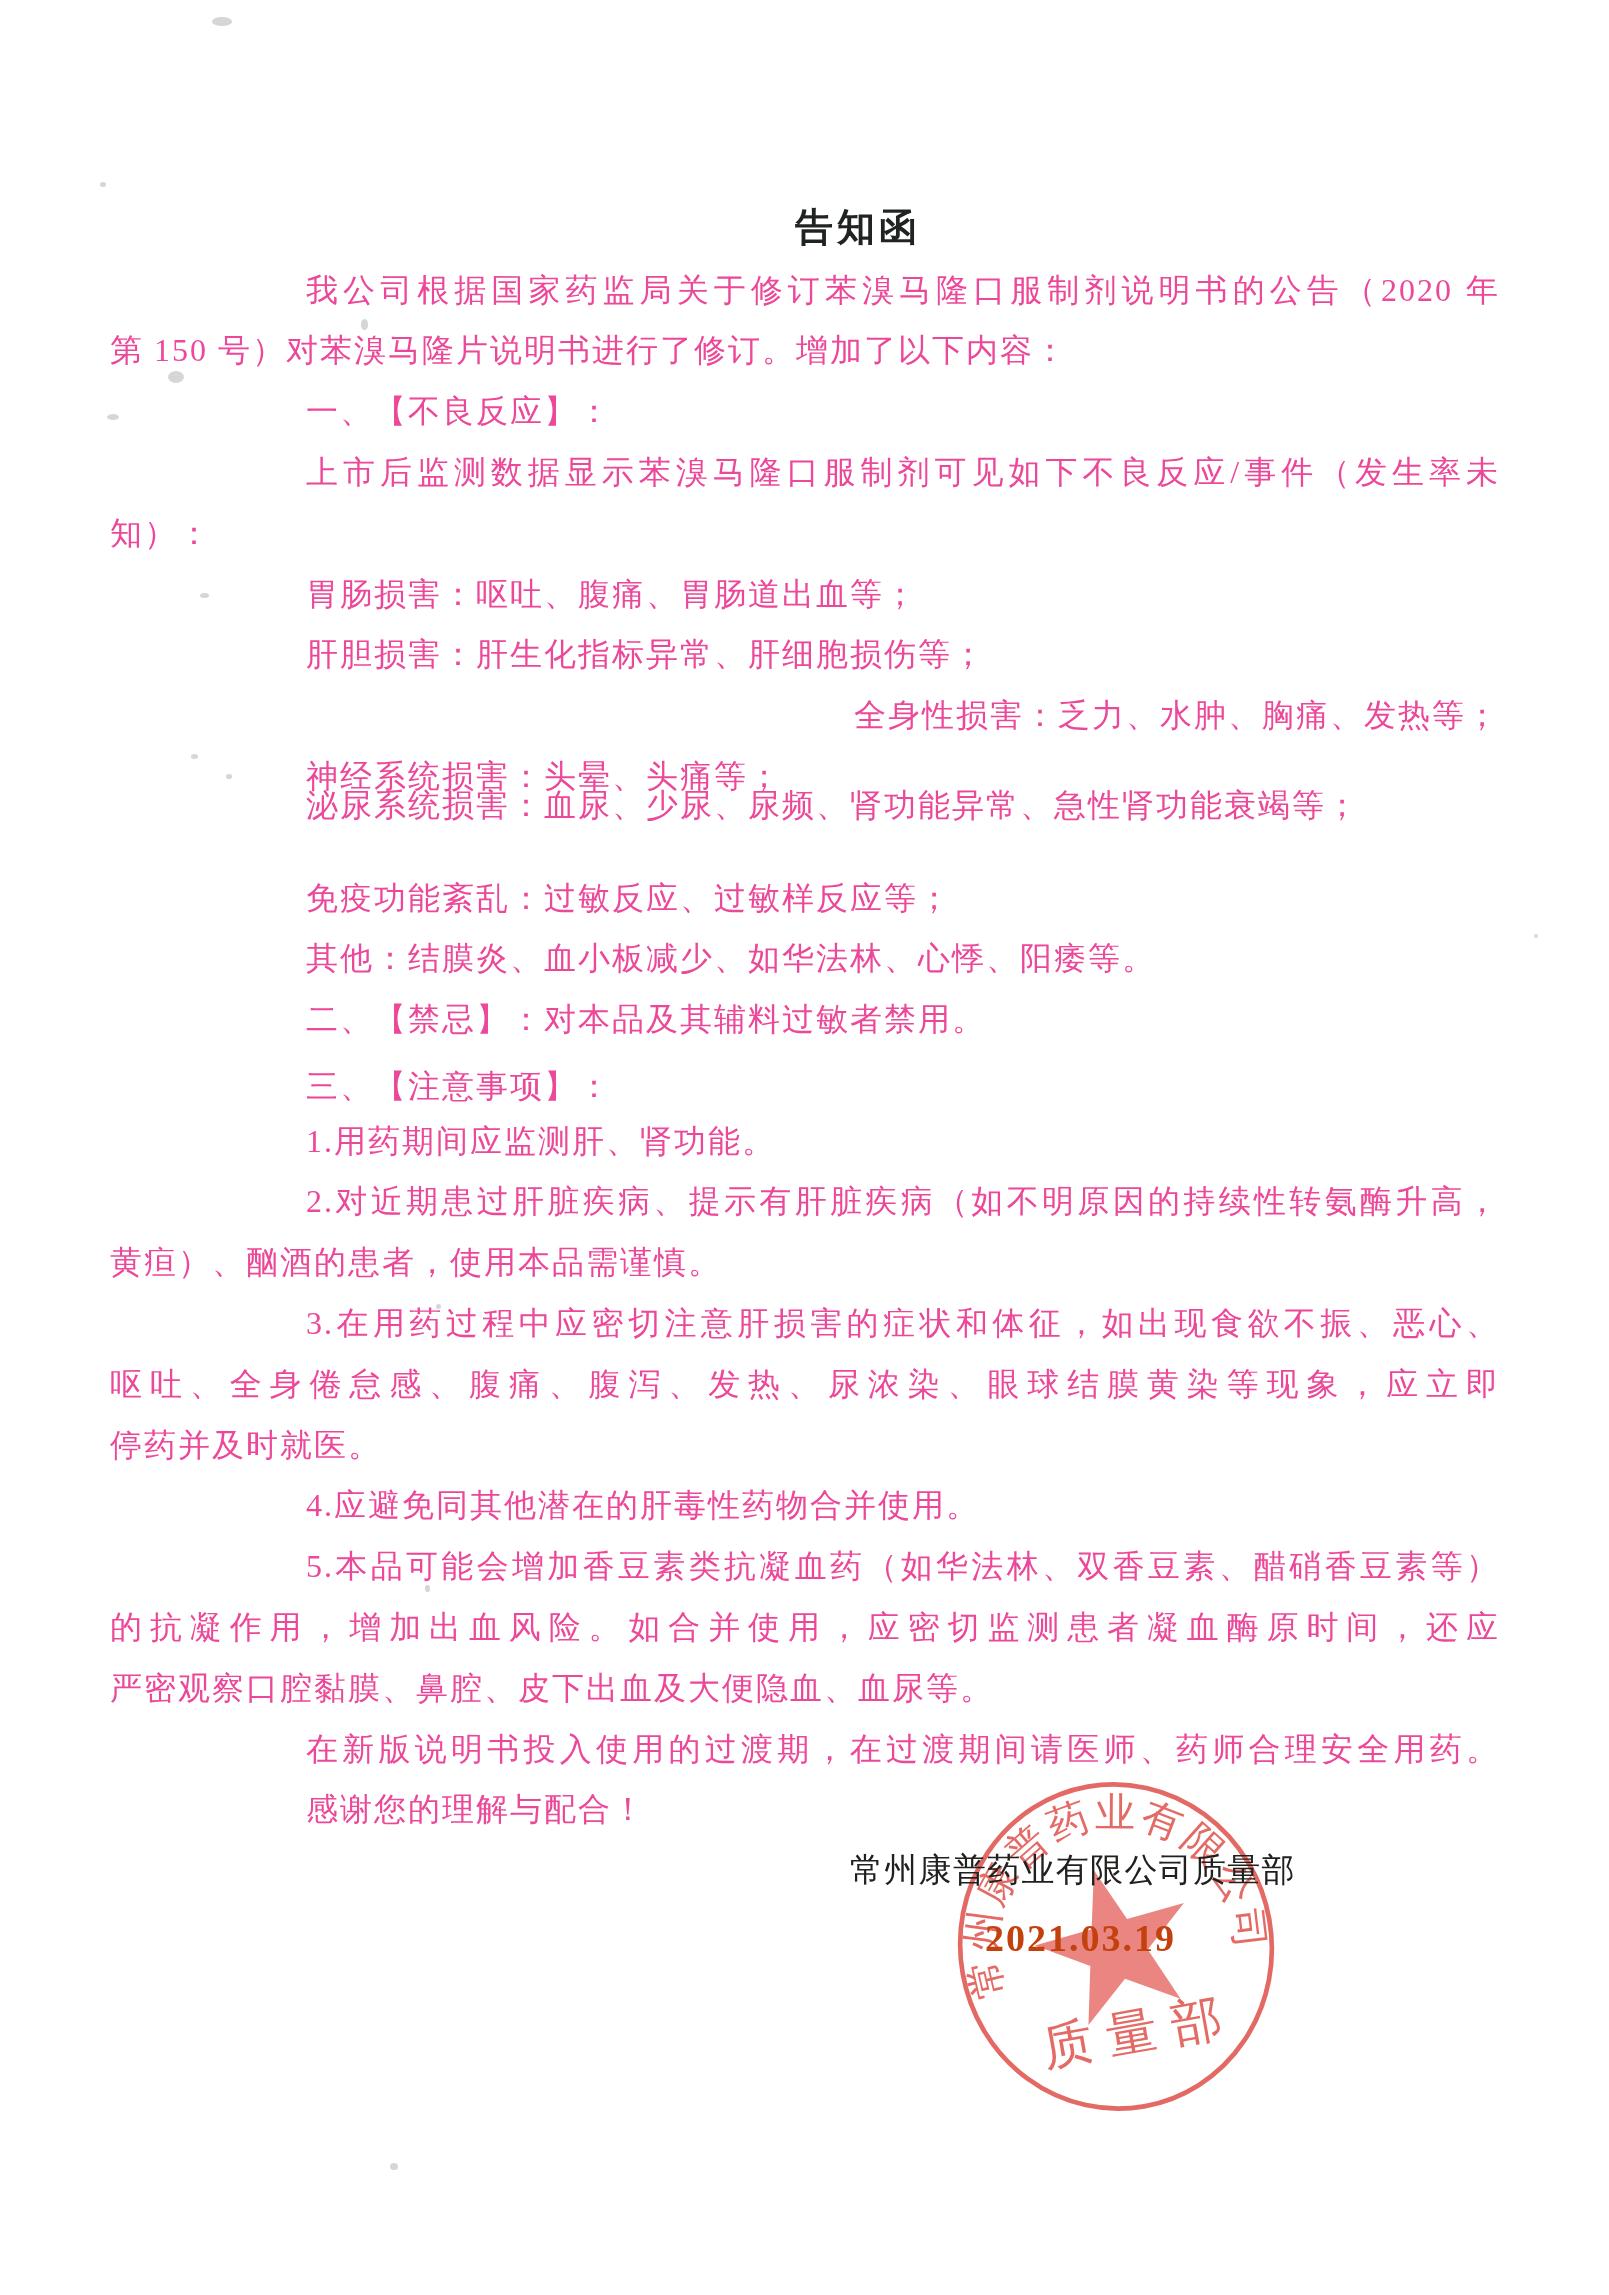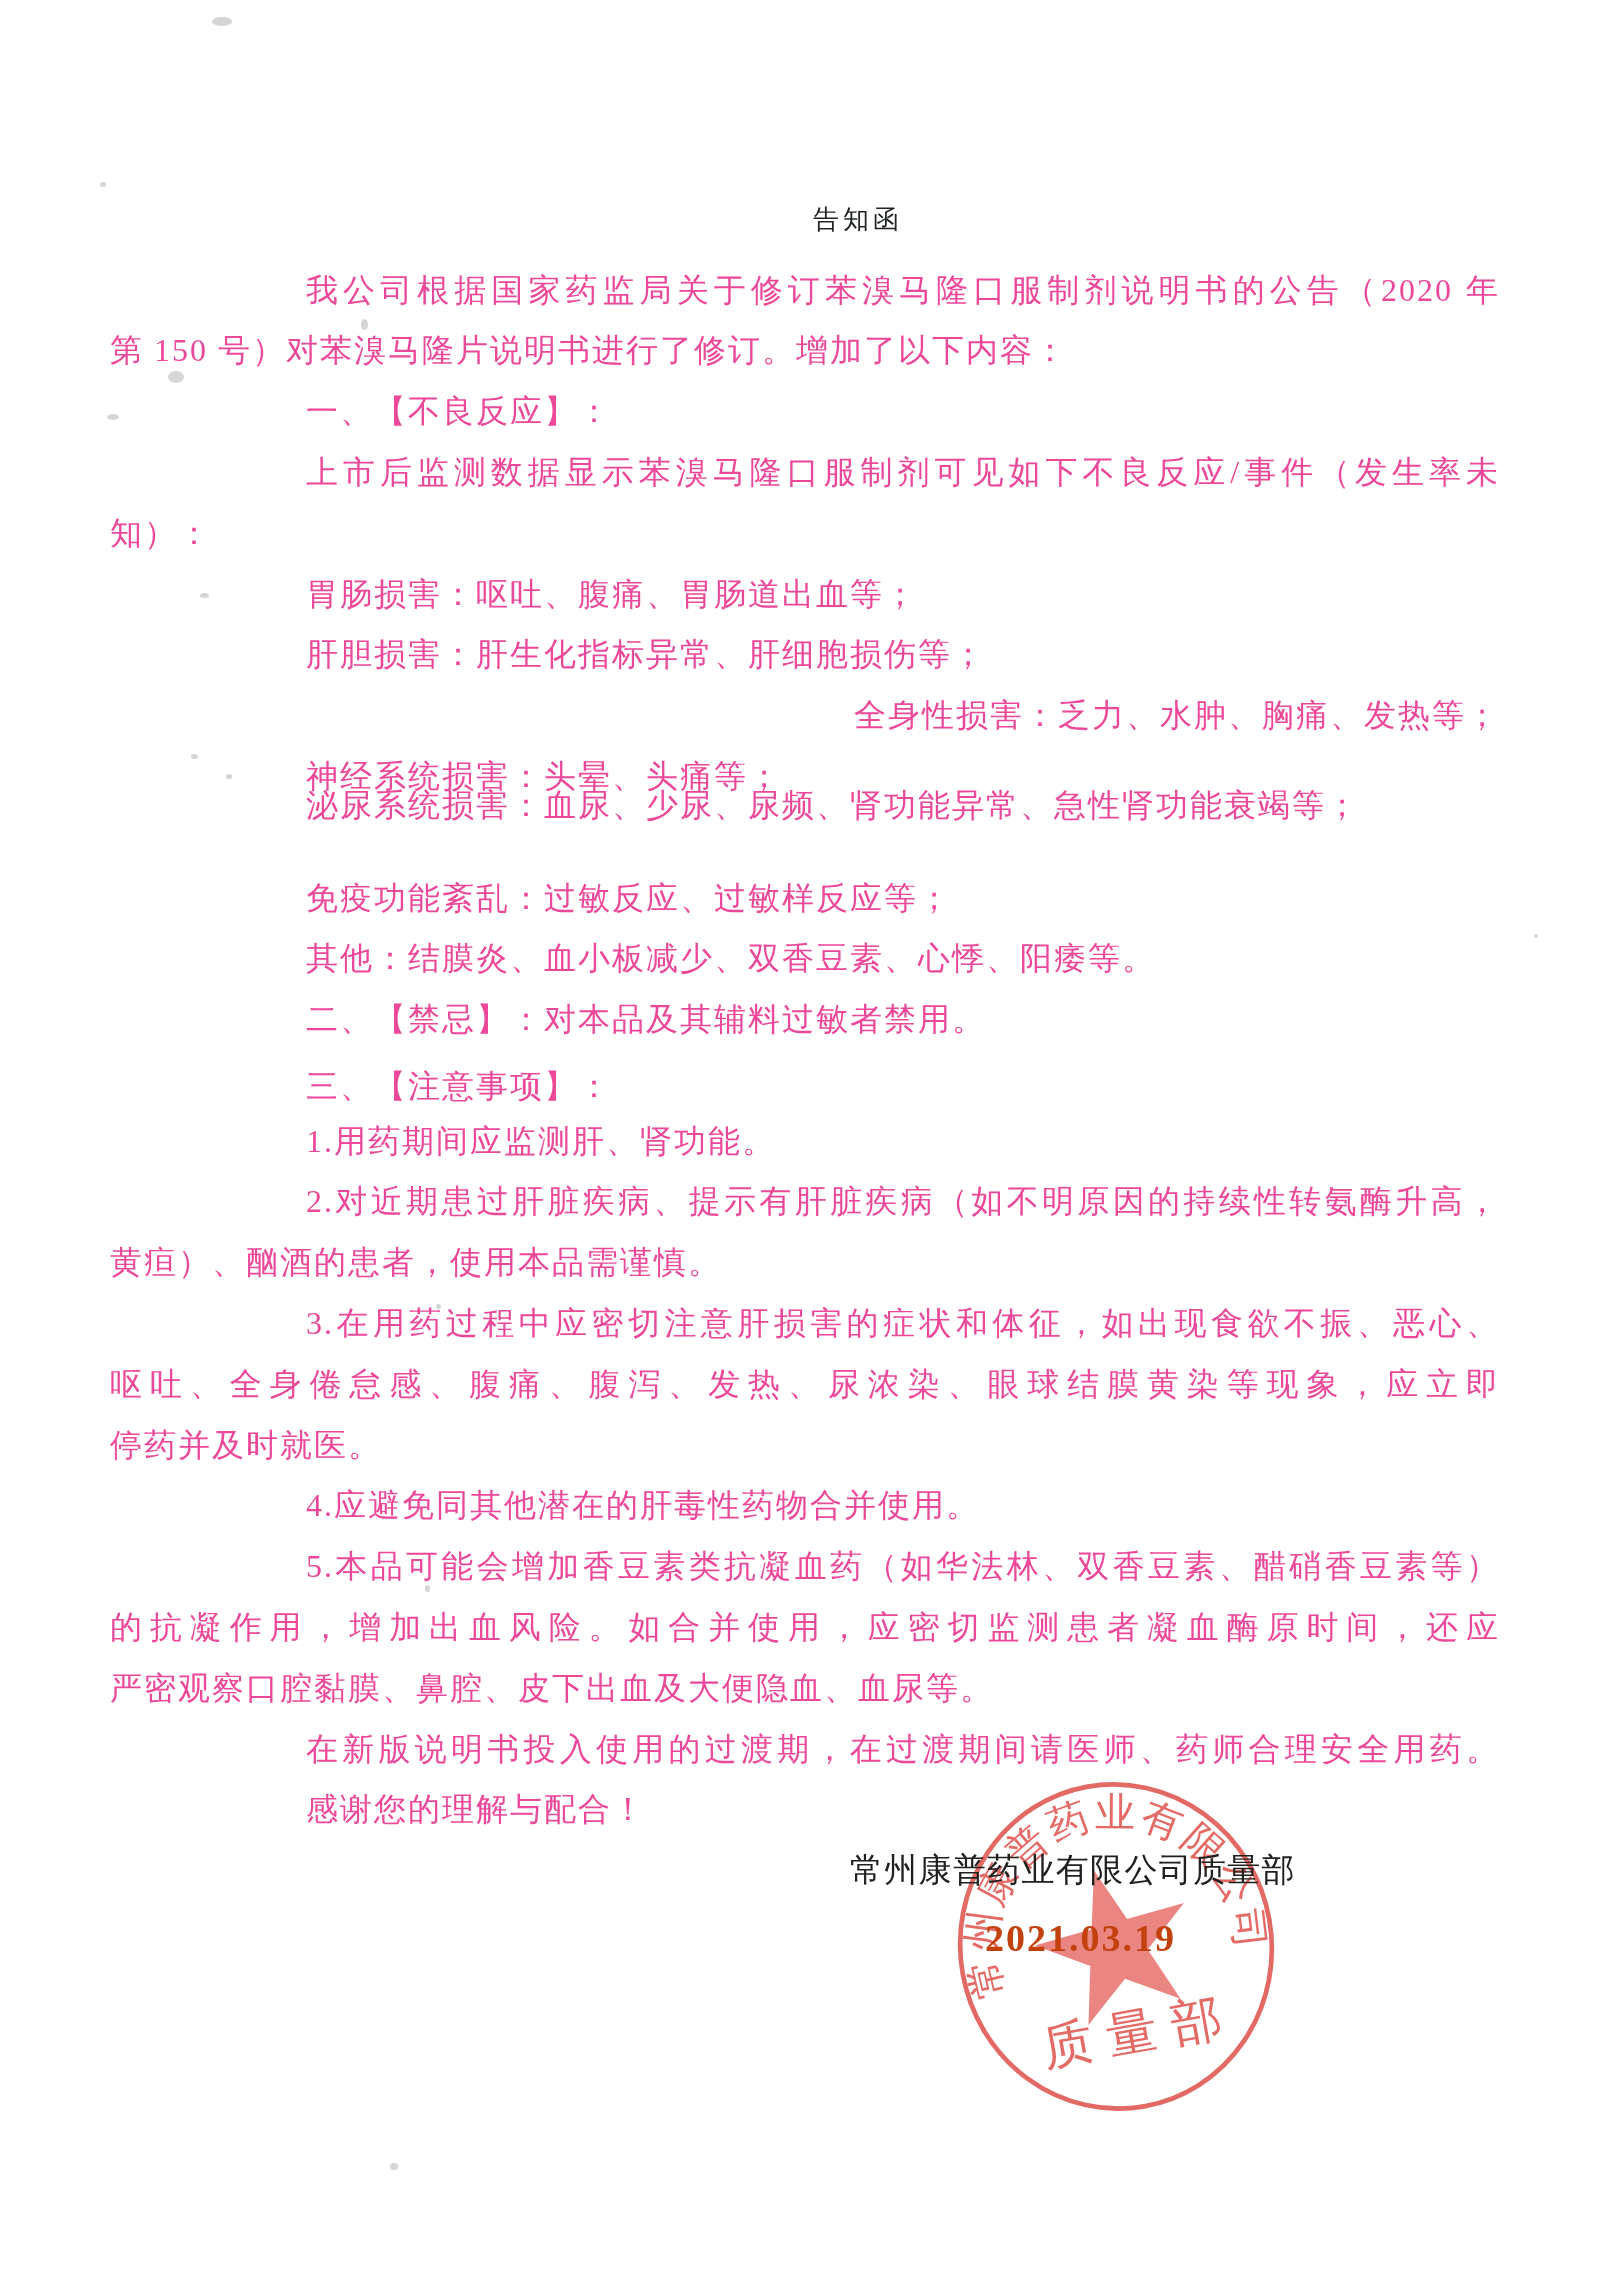--- a/index.html
+++ b/index.html
@@ -8,21 +8,21 @@
     background:#ffffff;
     position:relative;
     overflow:hidden;
     font-family:"Liberation Serif","DejaVu Serif",serif;
   }
   #page{position:absolute;inset:0;}
   .doc-title{
     position:absolute;
     top:202px;left:858px;
     transform:translateX(-50%);
-    font-size:26px;font-weight:400;
+    font-size:38px;font-weight:700;
     letter-spacing:4px;
     color:#1f2423;
     white-space:nowrap;
     z-index:3;
   }
   .line{
     position:absolute;
     left:110px;width:1390px;
     font-size:32px;line-height:1.08;
     letter-spacing:2px;
@@ -78,21 +78,21 @@
       <div class="line" style="top: 333px;">第 150 号）对苯溴马隆片说明书进行了修订。增加了以下内容：</div>
       <div class="line indent" style="top: 394px;">一、【不良反应】：</div>
       <div class="line indent fill" style="top: 455px;">上市后监测数据显示苯溴马隆口服制剂可见如下不良反应/事件（发生率未</div>
       <div class="line" style="top: 516px;">知）：</div>
       <div class="line indent" style="top: 577px;">胃肠损害：呕吐、腹痛、胃肠道出血等；</div>
       <div class="line indent" style="top: 637px;">肝胆损害：肝生化指标异常、肝细胞损伤等；</div>
       <div class="line indent" style="top: 698px; text-align: right;">全身性损害：乏力、水肿、胸痛、发热等；</div>
       <div class="line indent" style="top: 759px;">神经系统损害：头晕、头痛等；</div>
       <div class="line indent" style="top: 788px;">泌尿系统损害：血尿、少尿、尿频、肾功能异常、急性肾功能衰竭等；</div>
       <div class="line indent" style="top: 881px;">免疫功能紊乱：过敏反应、过敏样反应等；</div>
-      <div class="line indent" style="top: 941px;">其他：结膜炎、血小板减少、双香豆素、心悸、阳痿等。</div>
+      <div class="line indent" style="top: 941px;">其他：结膜炎、血小板减少、如华法林、心悸、阳痿等。</div>
       <div class="line indent" style="top: 1002px;">二、【禁忌】：对本品及其辅料过敏者禁用。</div>
       <div class="line indent" style="top: 1063px; margin-top: 6px;">三、【注意事项】：</div>
       <div class="line indent" style="top: 1124px;">1.用药期间应监测肝、肾功能。</div>
       <div class="line indent fill" style="top: 1184px;">2.对近期患过肝脏疾病、提示有肝脏疾病（如不明原因的持续性转氨酶升高，</div>
       <div class="line" style="top: 1245px;">黄疸）、酗酒的患者，使用本品需谨慎。</div>
       <div class="line indent fill" style="top: 1306px;">3.在用药过程中应密切注意肝损害的症状和体征，如出现食欲不振、恶心、</div>
       <div class="line fill" style="top: 1367px;">呕吐、全身倦怠感、腹痛、腹泻、发热、尿浓染、眼球结膜黄染等现象，应立即</div>
       <div class="line" style="top: 1428px;">停药并及时就医。</div>
       <div class="line indent" style="top: 1488px;">4.应避免同其他潜在的肝毒性药物合并使用。</div>
       <div class="line indent fill" style="top: 1549px;">5.本品可能会增加香豆素类抗凝血药（如华法林、双香豆素、醋硝香豆素等）</div>

